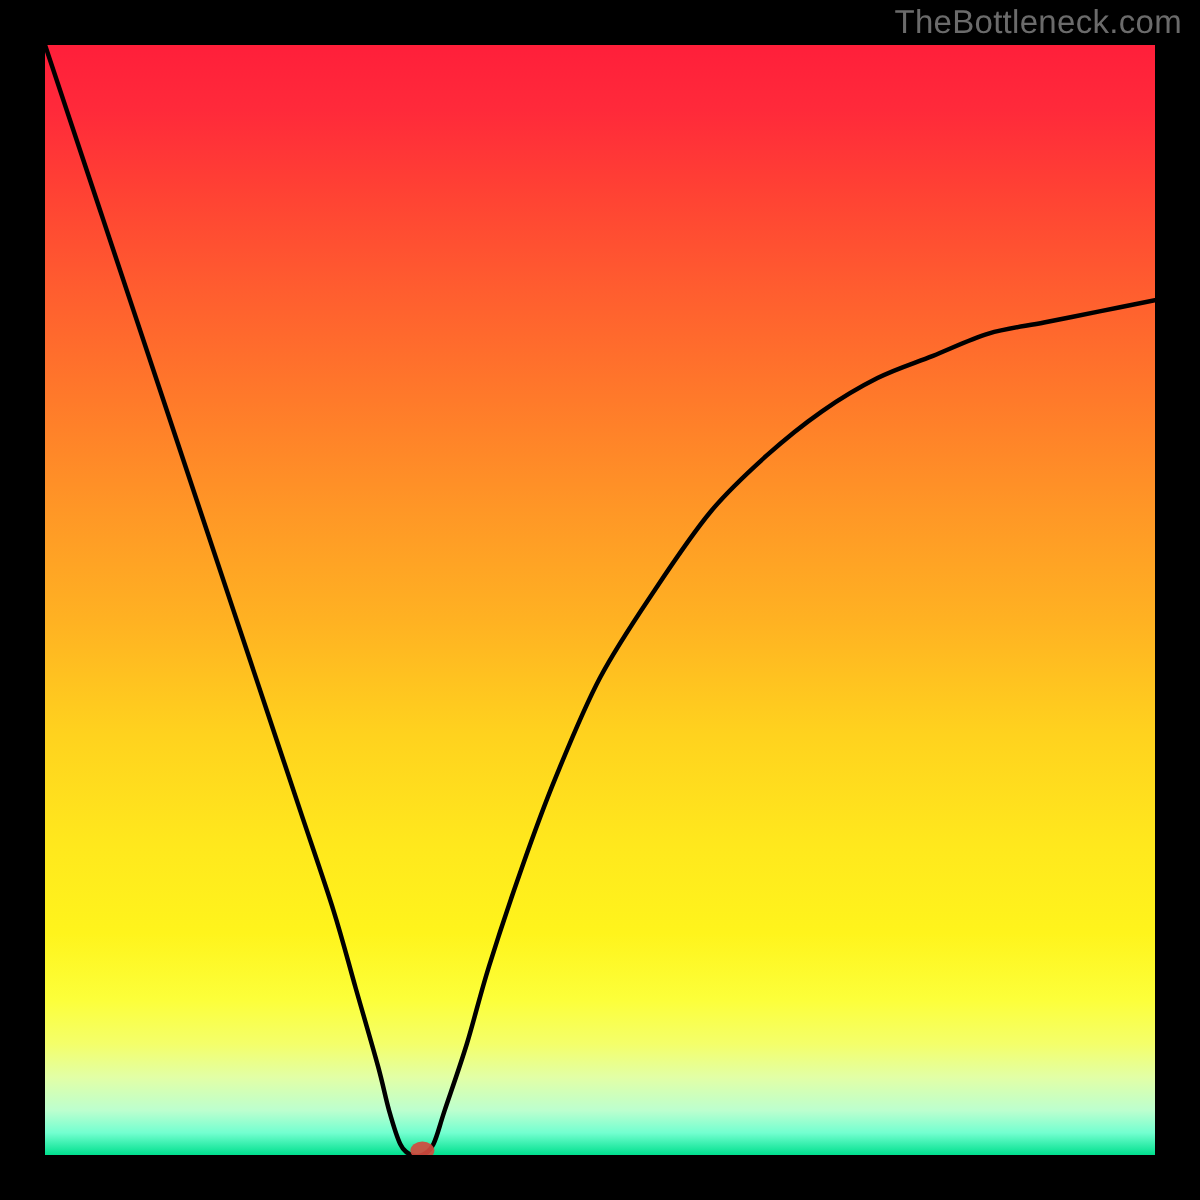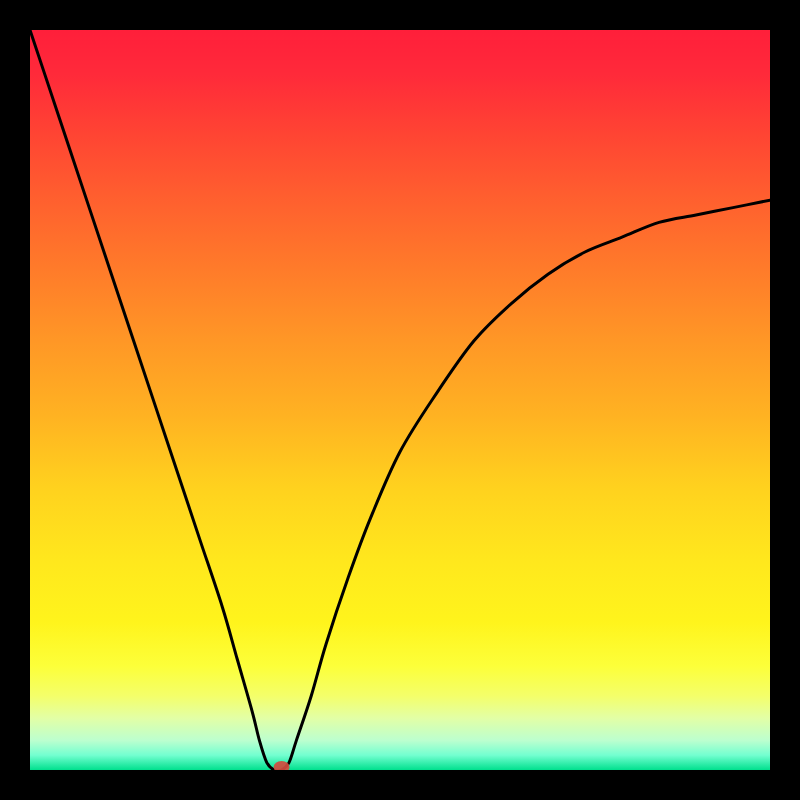--- a/index.html
+++ b/index.html
@@ -61,20 +61,21 @@
     position: absolute;
     inset: 0;
     width: 100%;
     height: 100%;
   }
 </style>
 </head>
 <body>
 
 <div class="outer">
+  <div class="watermark">TheBottleneck.com</div>
   <div class="plot">
     <div class="gradient"></div>
     <svg class="curve" viewBox="0 0 740 740" preserveAspectRatio="none">
       <path id="curve-path" fill="none" stroke="#000" stroke-width="3" stroke-linejoin="round" stroke-linecap="round" d="M 0 0 C 2.466666666666667 7.4000000000000155, 8.633333333333333 25.90000000000009, 14.8 44.40000000000009 C 20.96666666666667 62.90000000000009, 29.599999999999998 88.80000000000001, 37 111 C 44.4 133.2, 51.800000000000004 155.40000000000003, 59.2 177.60000000000002 C 66.60000000000001 199.8, 74 222, 81.4 244.2 C 88.80000000000001 266.4, 96.2 288.6, 103.60000000000001 310.8 C 111.00000000000001 333, 118.4 355.20000000000005, 125.80000000000001 377.40000000000003 C 133.20000000000002 399.6, 140.6 421.8, 148 444 C 155.4 466.2, 162.8 488.40000000000003, 170.20000000000002 510.6 C 177.60000000000002 532.8000000000001, 186.23333333333335 557.4666666666667, 192.4 577.2 C 198.56666666666666 596.9333333333334, 202.26666666666668 611.7333333333333, 207.20000000000002 629 C 212.13333333333335 646.2666666666667, 218.3 667.2333333333333, 222 680.8 C 225.7 694.3666666666666, 226.93333333333334 701.7666666666667, 229.4 710.4 C 231.86666666666667 719.0333333333333, 234.33333333333334 727.6666666666667, 236.8 732.6 C 239.26666666666668 737.5333333333333, 241.73333333333335 738.7666666666667, 244.20000000000002 740 C 246.66666666666669 741.2333333333333, 249.13333333333335 741.2333333333333, 251.60000000000002 740 C 254.0666666666667 738.7666666666667, 256.53333333333336 737.5333333333333, 259 732.6 C 261.46666666666664 727.6666666666667, 262.7 721.5, 266.4 710.4 C 270.09999999999997 699.3, 276.26666666666665 682.0333333333333, 281.2 666 C 286.1333333333333 649.9666666666667, 289.8333333333333 633.9333333333334, 296 614.2 C 302.1666666666667 594.4666666666667, 310.79999999999995 568.5666666666667, 318.2 547.6 C 325.6 526.6333333333333, 331.7666666666667 509.3666666666667, 340.40000000000003 488.4 C 349.03333333333336 467.4333333333333, 358.9 442.76666666666665, 370 421.8 C 381.1 400.83333333333337, 394.66666666666674 381.09999999999997, 407.00000000000006 362.59999999999997 C 419.33333333333337 344.09999999999997, 431.6666666666667 325.6, 444 310.8 C 456.3333333333333 296, 468.6666666666667 284.90000000000003, 481 273.8 C 493.3333333333333 262.7, 505.6666666666667 252.83333333333331, 518 244.2 C 530.3333333333334 235.56666666666666, 542.6666666666666 228.16666666666666, 555 222 C 567.3333333333334 215.83333333333334, 579.6666666666666 212.13333333333338, 592 207.20000000000005 C 604.3333333333334 202.2666666666667, 616.6666666666666 196.1, 629 192.39999999999998 C 641.3333333333334 188.69999999999996, 653.6666666666666 187.46666666666667, 666 185 C 678.3333333333334 182.53333333333333, 690.6666666666666 180.0666666666667, 703 177.60000000000002 C 715.3333333333334 175.13333333333335, 733.8333333333334 171.43333333333328, 740 170.19999999999993"></path>
       <ellipse id="marker-dot" rx="8" ry="6" fill="#d24a3e" opacity="0.92" cx="251.60000000000002" cy="737"></ellipse>
     </svg>
   </div>
 </div>
 
 </body></html>

